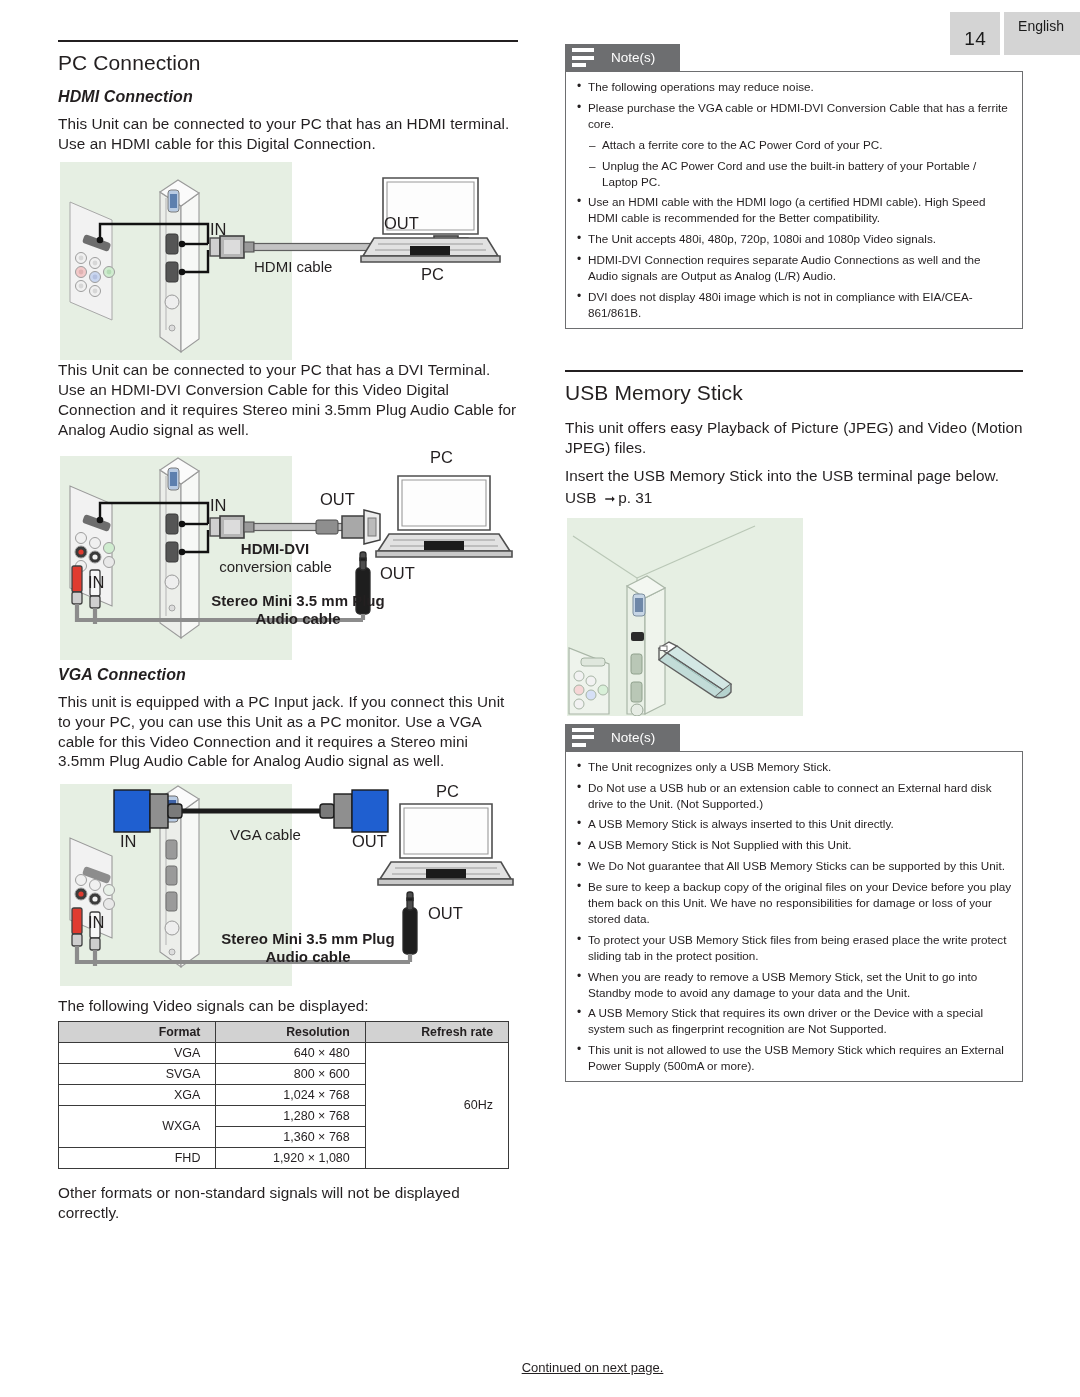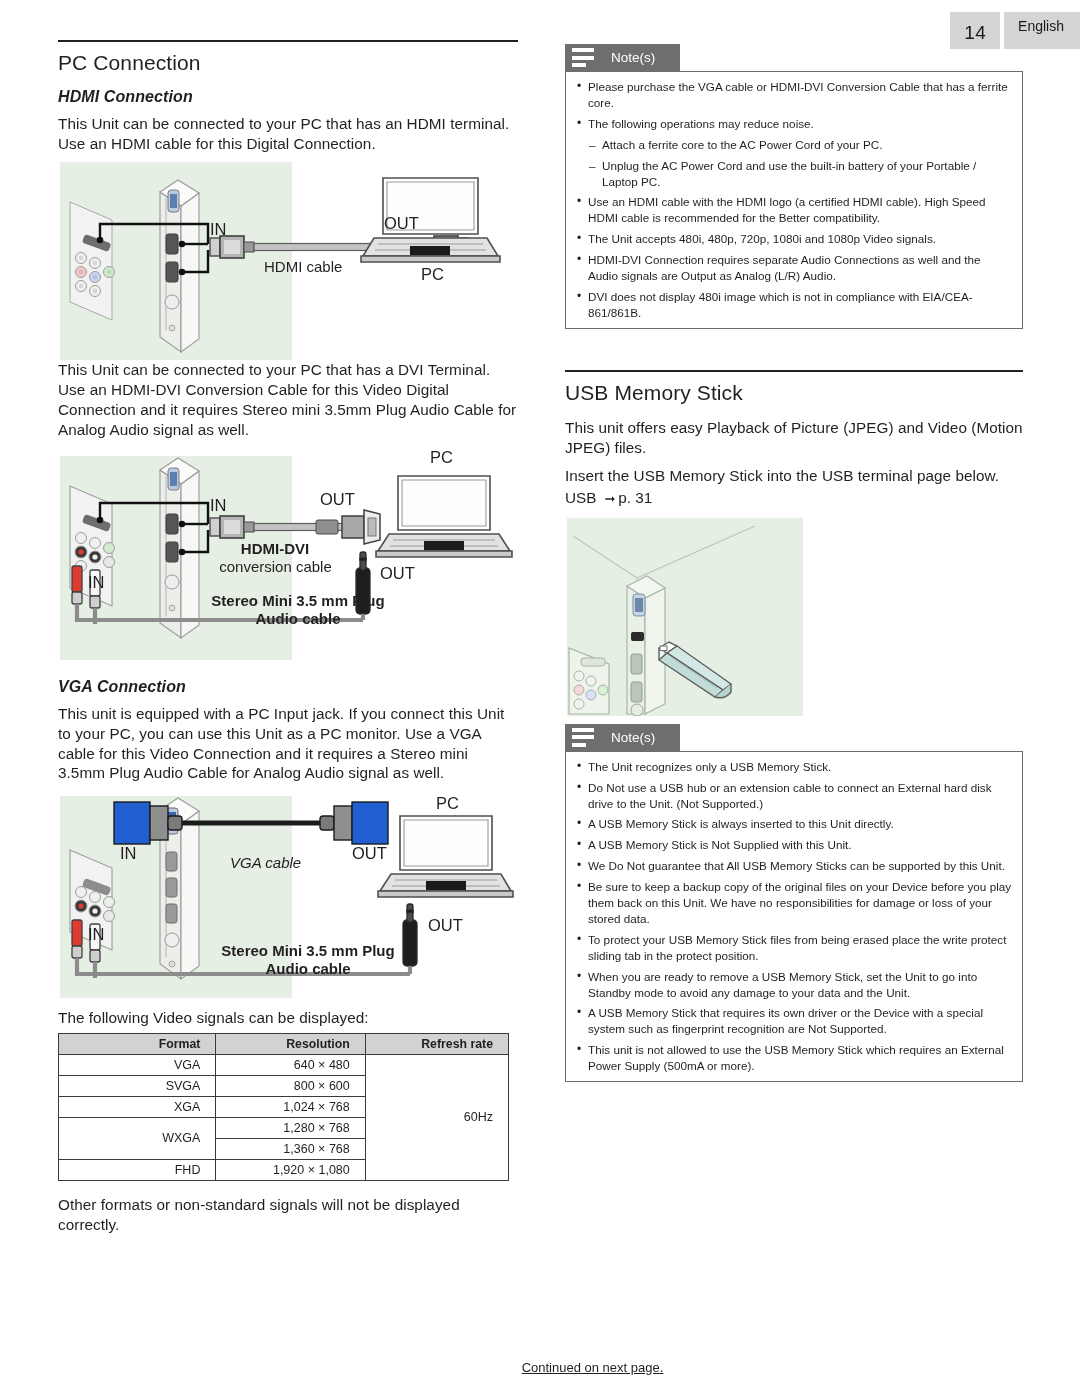--- a/index.html
+++ b/index.html
@@ -10,21 +10,21 @@
     font-family:"Liberation Sans", sans-serif;
     color:#231f20;
     position:relative;
     overflow:hidden;
   }
 
   
   .page-header { position:absolute; top:12px; right:0; display:flex; align-items:stretch; }
   .page-num {
     background:#d4d4d4; color:#1a1a1a; font-size:19px;
-    padding:10px 14px 5px 14px; min-width:44px; text-align:center;
+    padding:16px 14px 5px 14px; min-width:44px; text-align:center;
     letter-spacing:.3px;
   }
   .page-lang {
     background:#d4d4d4; color:#1a1a1a; font-size:14px;
     padding:6px 16px 5px 14px; margin-left:4px; min-width:66px; text-align:center;
   }
 
   
   .col-left  { position:absolute; left:58px;  top:40px; width:460px; }
   .col-right { position:absolute; left:565px; top:44px; width:458px; }
@@ -199,21 +199,21 @@
         <path d="M303,94 L442,94 L442,100 L303,100 Z" fill="#c9c9c9"></path>
       </g>
       <g stroke="#9a9a9a" stroke-width="1.2" fill="none">
         <path d="M320,82 L425,82"></path>
           <path d="M317,88 L428,88"></path>
       </g>
       <rect x="352" y="84" width="40" height="9" fill="#1b1b1b"></rect>
     </svg>
     <div class="dg-label big" style="left:152px; top:58px;">IN</div>
     <div class="dg-label big" style="left:326px; top:52px;">OUT</div>
-    <div class="dg-label" style="left:206px; top:96px;">HDMI cable</div>
+    <div class="dg-label" style="left:196px; top:96px;">HDMI cable</div>
     <div class="dg-label big" style="left:363px; top:103px;">PC</div>
   </div>
 
   <p class="body">This Unit can be connected to your PC that has a DVI Terminal. Use an HDMI-DVI Conversion Cable for this Video Digital Connection and it requires Stereo mini 3.5mm Plug Audio Cable for Analog Audio signal as well.</p>
 
   <div class="diagram" style="height:212px;">
     <div class="greenbg" style="left:2px; top:8px; width:232px; height:204px;"></div>
     <svg width="460" height="212" style="position:absolute;left:0;top:0;">
       <g stroke="#9a9a9a" fill="#f4f4f4" stroke-width="1.1">
         <path d="M102,22 L102,175 L123,190 L123,36 Z" fill="#eceeea"></path>
@@ -299,21 +299,21 @@
     <div class="dg-label big" style="left:152px; top:48px;">IN</div>
     <div class="dg-label big" style="left:262px; top:42px;">OUT</div>
     <div class="dg-label bold ctr" style="left:152px; top:92px; width:130px;">HDMI-DVI</div>
     <div class="dg-label ctr" style="left:140px; top:110px; width:155px;">conversion cable</div>
     <div class="dg-label big" style="left:30px; top:125px;">IN</div>
     <div class="dg-label big" style="left:322px; top:116px;">OUT</div>
     <div class="dg-label bold ctr" style="left:120px; top:144px; width:240px;">Stereo Mini 3.5 mm Plug</div>
     <div class="dg-label bold ctr" style="left:120px; top:162px; width:240px;">Audio cable</div>
   </div>
 
-  <h2 class="sub" style="margin-top:18px;font-style:italic;">VGA Connection</h2>
+  <h2 class="sub" style="margin-top:6px;font-style:italic;">VGA Connection</h2>
   <p class="body">This unit is equipped with a PC Input jack. If you connect this Unit to your PC, you can use this Unit as a PC monitor. Use a VGA cable for this Video Connection and it requires a Stereo mini 3.5mm Plug Audio Cable for Analog Audio signal as well.</p>
 
   <div class="diagram" style="height:206px;">
     <div class="greenbg" style="left:2px; top:4px; width:232px; height:202px;"></div>
     <svg width="460" height="206" style="position:absolute;left:0;top:0;">
       <g stroke="#9a9a9a" fill="#f4f4f4" stroke-width="1.1">
         <path d="M102,18 L102,172 L123,187 L123,32 Z" fill="#eceeea"></path>
         <path d="M123,32 L123,187 L141,174 L141,19 Z" fill="#f7f8f6"></path>
         <path d="M102,18 L123,32 L141,19 L120,6 Z" fill="#fbfbfb"></path>
         <path d="M108,24 L108,165" stroke="#b9b9b9" fill="none"></path>
@@ -378,21 +378,21 @@
       <g stroke="#2a2a2a" stroke-width="1.3">
         <rect x="345" y="128" width="14" height="46" rx="4" fill="#1e1e1e"></rect>
         <rect x="349" y="112" width="6" height="18" rx="2.5" fill="#4d4d4d"></rect>
         <rect x="349" y="118" width="6" height="2.5" fill="#1b1b1b"></rect>
       </g>
       <path d="M352,174 L352,182" stroke="#8c8c8c" stroke-width="4.2" fill="none"></path>
     </svg>
     <div class="dg-label big" style="left:378px; top:2px;">PC</div>
     <div class="dg-label big" style="left:62px; top:52px;">IN</div>
     <div class="dg-label big" style="left:294px; top:52px;">OUT</div>
-    <div class="dg-label" style="left:172px; top:62px;font-style:italic;">VGA cable</div>
+    <div class="dg-label" style="left:172px; top:46px;">VGA cable</div>
     <div class="dg-label big" style="left:30px; top:133px;">IN</div>
     <div class="dg-label big" style="left:370px; top:124px;">OUT</div>
     <div class="dg-label bold ctr" style="left:130px; top:150px; width:240px;">Stereo Mini 3.5 mm Plug</div>
     <div class="dg-label bold ctr" style="left:130px; top:168px; width:240px;">Audio cable</div>
   </div>
 
   <p class="body" style="margin-top:10px; margin-bottom:2px;">The following Video signals can be displayed:</p>
   <table class="signals">
     <thead>
       <tr>
@@ -437,22 +437,22 @@
     <div class="note-tabrow">
       <div class="note-icon">
         <i class="l1"></i>
           <i class="l2"></i>
           <i class="l3"></i>
       </div>
       <div class="note-tab">Note(s)</div>
     </div>
     <div class="note-body">
       <ul class="notes">
+        <li class="bullet">The following operations may reduce noise.</li>
         <li class="bullet">Please purchase the VGA cable or HDMI-DVI Conversion Cable that has a ferrite core.</li>
-        <li class="bullet">The following operations may reduce noise.</li>
         <li class="dash">Attach a ferrite core to the AC Power Cord of your PC.</li>
         <li class="dash">Unplug the AC Power Cord and use the built-in battery of your Portable / Laptop PC.</li>
         <li class="bullet">Use an HDMI cable with the HDMI logo (a certified HDMI cable). High Speed HDMI cable is recommended for the Better compatibility.</li>
         <li class="bullet">The Unit accepts 480i, 480p, 720p, 1080i and 1080p Video signals.</li>
         <li class="bullet">HDMI-DVI Connection requires separate Audio Connections as well and the Audio signals are Output as Analog (L/R) Audio.</li>
         <li class="bullet">DVI does not display 480i image which is not in compliance with EIA/CEA-861/861B.</li>
       </ul>
     </div>
   </div>
 

